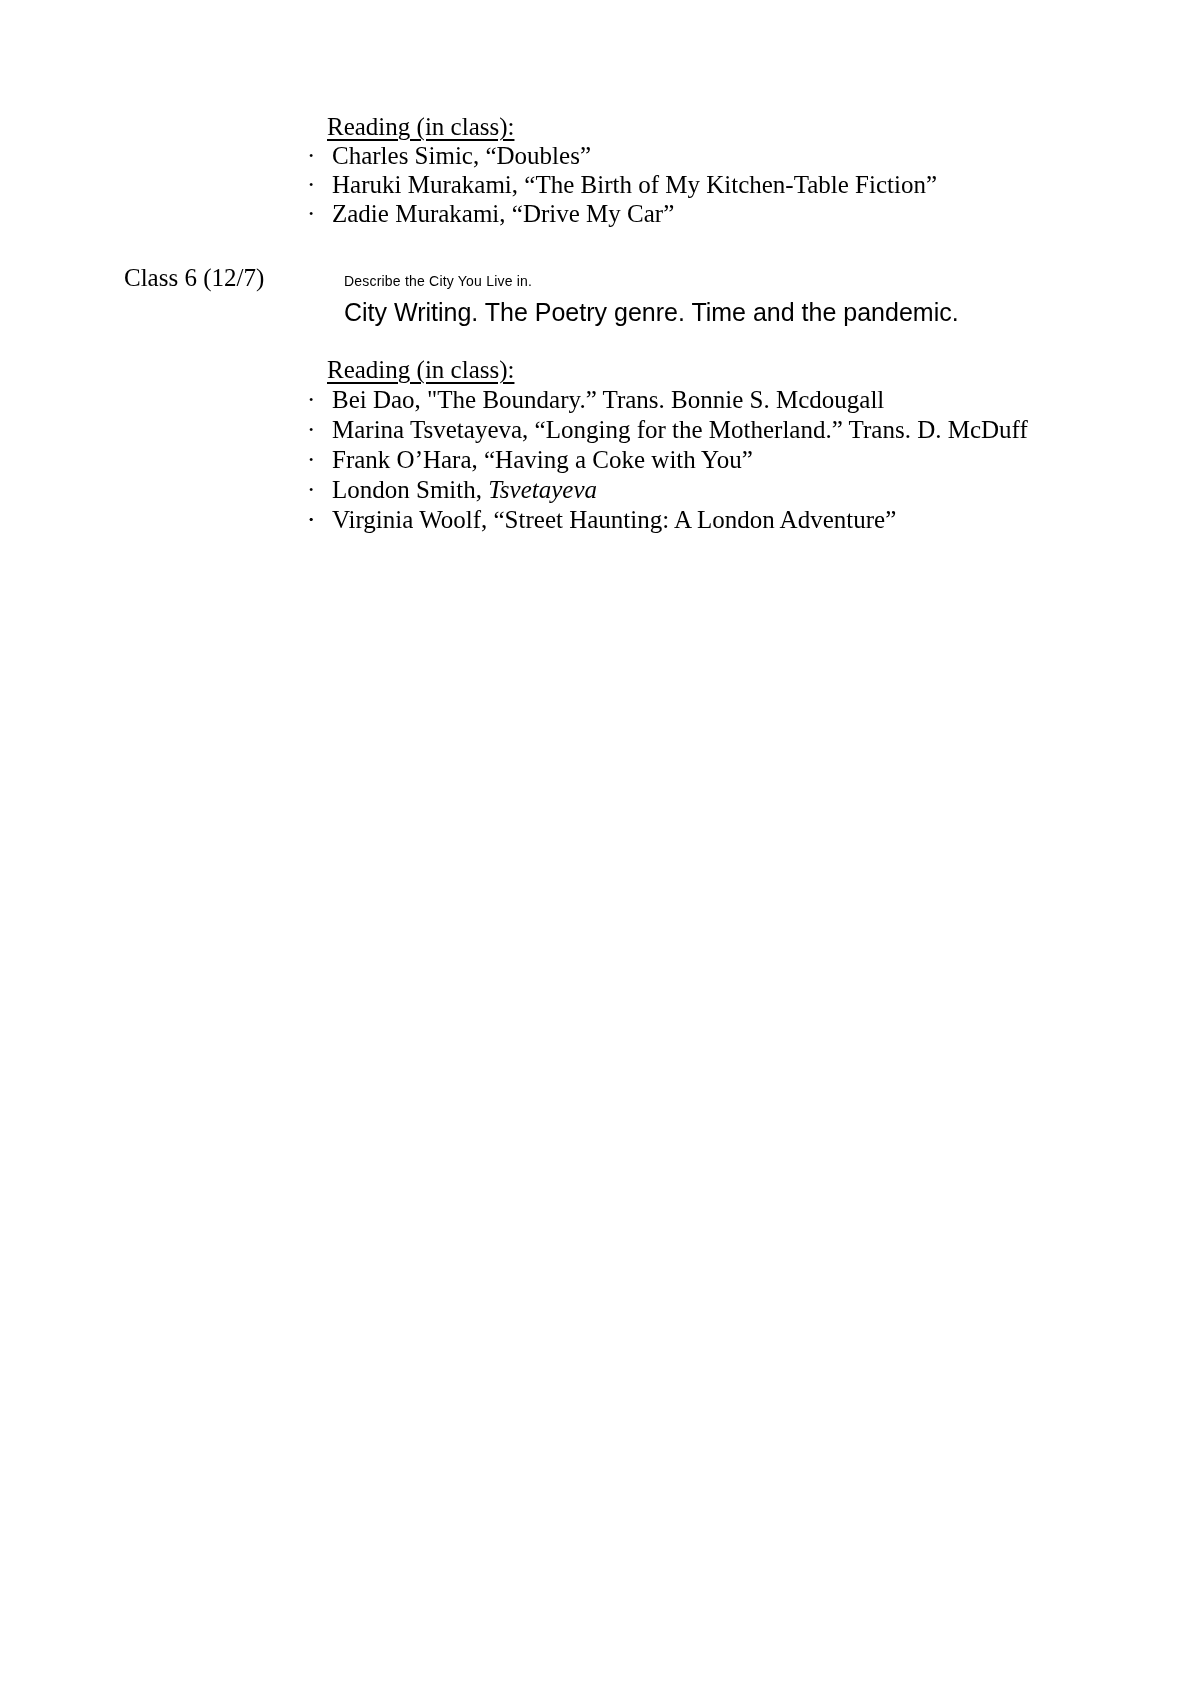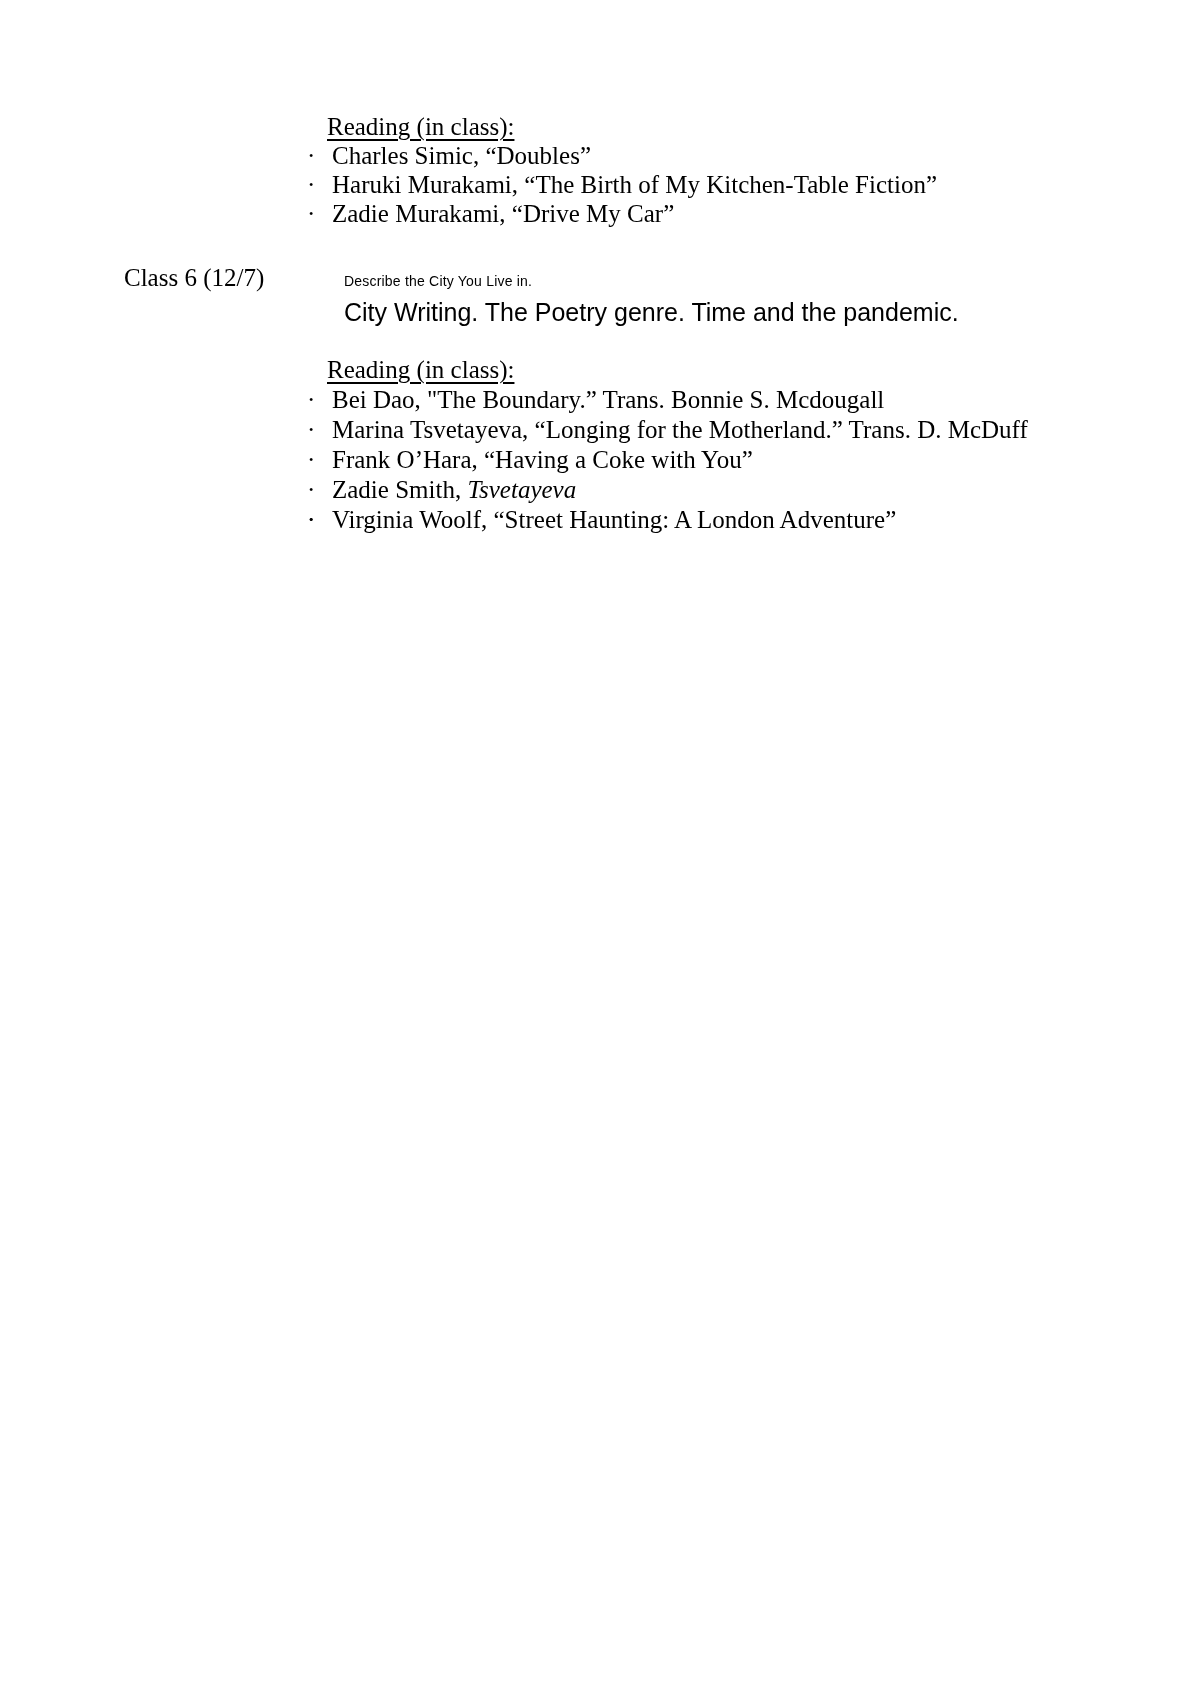--- a/index.html
+++ b/index.html
@@ -68,21 +68,21 @@
   </section>
 
   <section class="block block3">
     <div class="heading">
       <span class="heading-text">Reading (in class):</span>
     </div>
     <div class="list">
         <div class="li"><span class="marker">·</span><span class="txt"><span>Bei Dao, "The Boundary.” Trans. Bonnie S. Mcdougall</span></span></div>
         <div class="li"><span class="marker">·</span><span class="txt"><span>Marina Tsvetayeva, “Longing for the Motherland.” Trans. D. McDuff</span></span></div>
         <div class="li"><span class="marker">·</span><span class="txt"><span>Frank O’Hara, “Having a Coke with You”</span></span></div>
-        <div class="li"><span class="marker">·</span><span class="txt"><span>Zadie Smith, </span><span class="italic">Tsvetayeva</span></span></div>
+        <div class="li"><span class="marker">·</span><span class="txt"><span>London Smith, </span><span class="italic">Tsvetayeva</span></span></div>
       </div>
     <div class="list">
         <div class="li"><span class="marker">·</span></div>
         <div class="li"><span class="marker">·</span><span class="txt"><span>Virginia Woolf, “Street Haunting: A London Adventure”</span></span></div>
       </div>
   </section>
 
 </div>
 
 </body></html>

